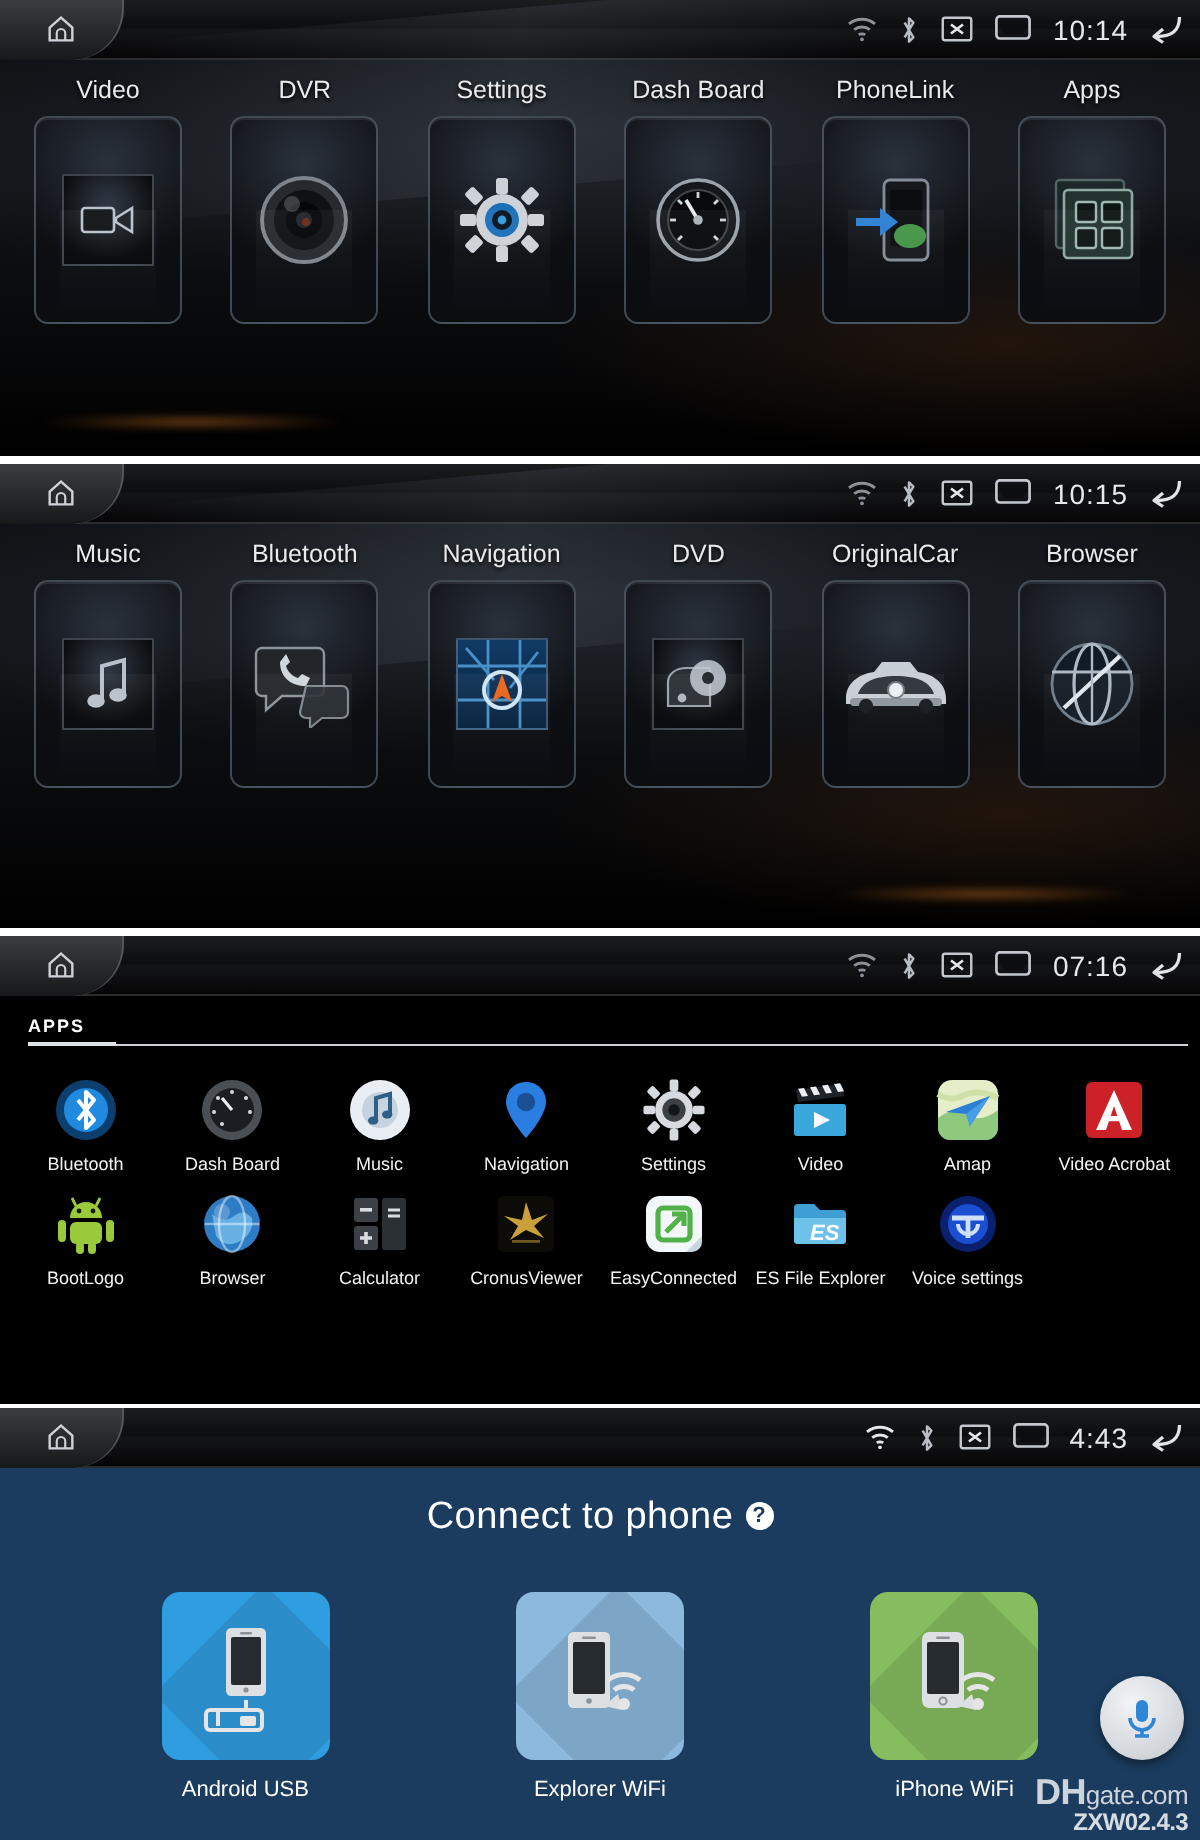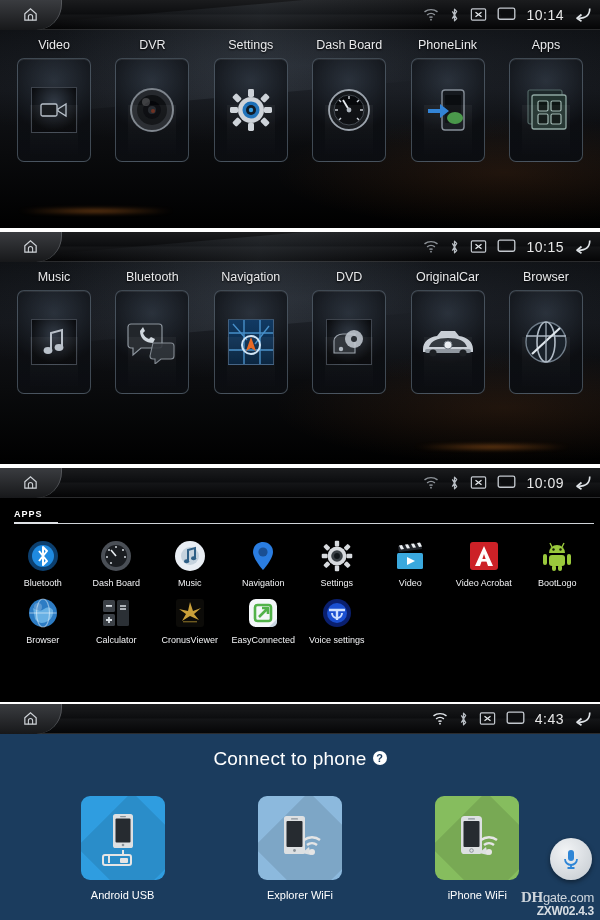--- a/index.html
+++ b/index.html
@@ -452,21 +452,21 @@
           <path d="M4 6 L10 16 L7 19 V3 L10 6 L4 16" fill="none" stroke="#b9bec4" stroke-width="1.7" stroke-linejoin="round"></path>
         </svg>
         <svg class="ic" width="17" height="15" viewBox="0 0 22 20">
           <rect x="1.5" y="2.5" width="19" height="15" rx="1.5" fill="none" stroke="#c3c8ce" stroke-width="1.6"></rect>
           <path d="M7 7 L15 13 M15 7 L7 13" stroke="#e3e7ea" stroke-width="1.8"></path>
         </svg>
         <svg class="ic" width="19" height="15" viewBox="0 0 24 19">
           <rect x="1.5" y="1.5" width="21" height="14" rx="2.2" fill="none" stroke="#c3c8ce" stroke-width="1.7"></rect>
           <rect x="5" y="4.5" width="14" height="8" rx="1" fill="#0c0d0f"></rect>
         </svg>
-        <div class="sb-time">10:09</div>
+        <div class="sb-time">07:16</div>
         <svg class="ic" width="18" height="15" viewBox="0 0 24 20">
           <path d="M21 2 C21 11 16 15 6 15" fill="none" stroke="#dfe3e7" stroke-width="2.2"></path>
           <path d="M10 10 L4 15 L10 19" fill="none" stroke="#dfe3e7" stroke-width="2.2" stroke-linejoin="round"></path>
         </svg>
       </div>
     </div>
 
     <div class="drawer" style="height:204px">
       <div class="apps-tabbar">
         <div class="apps-tab">APPS</div>
@@ -560,20 +560,32 @@
                   <path d="M14 4.2 l2 4 -3 .4 -2 -4 Z"></path>
                 <path d="M20 3.4 l2 4 -3 .4 -2 -4 Z"></path>
                   <path d="M26 2.6 l2 4 -3 .4 -2 -4 Z"></path>
               </g>
               <path d="M13 17 L21 21 L13 25 Z" fill="#fff"></path>
             </svg>
           </div>
           <div class="app-name">Video</div>
         </div>
 
+        <div class="app-cell">
+          <div class="app-ico">
+            <svg width="32" height="32" viewBox="0 0 32 32">
+              <rect x="1" y="1" width="30" height="30" rx="7" fill="#e6eec9"></rect>
+              <path d="M1 20 q8 -6 14 -2 q7 5 16 -2 V25 a6 6 0 0 1 -6 6 H7 a6 6 0 0 1 -6 -6 Z" fill="#8fc97e"></path>
+              <path d="M1 8 q6 4 12 1 q8 -4 18 1" stroke="#cfe0a8" stroke-width="3" fill="none"></path>
+              <path d="M5 17 L27 9 L17 24 L15 18 Z" fill="#2b7fd4"></path>
+              <path d="M27 9 L15 18 L17 24 Z" fill="#4a9ee8"></path>
+            </svg>
+          </div>
+          <div class="app-name">Amap</div>
+        </div>
 
         <div class="app-cell">
           <div class="app-ico">
             <svg width="32" height="32" viewBox="0 0 32 32">
               <rect x="2" y="2" width="28" height="28" rx="3" fill="#cc2127"></rect>
               <path d="M16 6 L25 26 H20 L16 14 L12 26 H7 Z" fill="#fff"></path>
               <rect x="11" y="19" width="10" height="2.6" fill="#fff"></rect>
             </svg>
           </div>
           <div class="app-name">Video Acrobat</div>
@@ -639,20 +651,30 @@
             <svg width="32" height="32" viewBox="0 0 32 32">
               <rect x="2" y="2" width="28" height="28" rx="7" fill="#f4f7fa"></rect>
               <path d="M22 30 L30 22 V25 a5 5 0 0 1 -5 5 Z" fill="#c8d6e2"></path>
               <rect x="8" y="8" width="16" height="16" rx="2.5" fill="none" stroke="#52b24a" stroke-width="2.6"></rect>
               <path d="M12 20 L21 11 M15 11 h6 v6" fill="none" stroke="#52b24a" stroke-width="2.6" stroke-linejoin="round"></path>
             </svg>
           </div>
           <div class="app-name">EasyConnected</div>
         </div>
 
+        <div class="app-cell">
+          <div class="app-ico">
+            <svg width="32" height="32" viewBox="0 0 32 32">
+              <path d="M3 8 a2 2 0 0 1 2 -2 h8 l3 3 h11 a2 2 0 0 1 2 2 v13 a2 2 0 0 1 -2 2 H5 a2 2 0 0 1 -2 -2 Z" fill="#3f9fd4"></path>
+              <path d="M3 13 h26 v11 a2 2 0 0 1 -2 2 H5 a2 2 0 0 1 -2 -2 Z" fill="#6ec1e8"></path>
+              <text x="11" y="24" font-family="Liberation Sans, sans-serif" font-size="11" font-style="italic" font-weight="bold" fill="#ffffff">ES</text>
+            </svg>
+          </div>
+          <div class="app-name">ES File Explorer</div>
+        </div>
 
         <div class="app-cell">
           <div class="app-ico">
             <svg width="32" height="32" viewBox="0 0 32 32">
               <circle cx="16" cy="16" r="14" fill="#0a1f6e"></circle>
               <circle cx="16" cy="16" r="10" fill="#1a4fd1"></circle>
               <path d="M8 13 h16 M16 13 v10" stroke="#cfe0ff" stroke-width="2.4"></path>
               <path d="M11 16 a5 5 0 0 0 10 0" fill="none" stroke="#cfe0ff" stroke-width="2"></path>
             </svg>
           </div>
@@ -760,19 +782,19 @@
 
       <div class="mic-btn">
         <svg width="20" height="22" viewBox="0 0 20 22">
           <rect x="7" y="2" width="6" height="11" rx="3" fill="#2f86d6"></rect>
           <path d="M4 11 a6 6 0 0 0 12 0" fill="none" stroke="#2f86d6" stroke-width="1.8"></path>
           <path d="M10 17 v3 M6.5 20 h7" stroke="#2f86d6" stroke-width="1.8"></path>
         </svg>
       </div>
 
       <div class="watermark">
-        <div class="wm-main"><span style="font-weight:bold;font-size:15px;font-family:Liberation Serif, serif;">DH</span><span>gate.com</span></div>
+        <div class="wm-main"><span style="font-weight:bold;font-size:18px;">DH</span><span>gate.com</span></div>
         <div class="wm-sub">ZXW02.4.3</div>
       </div>
     </div>
   </div>
 
 </div>
 
 </body></html>

